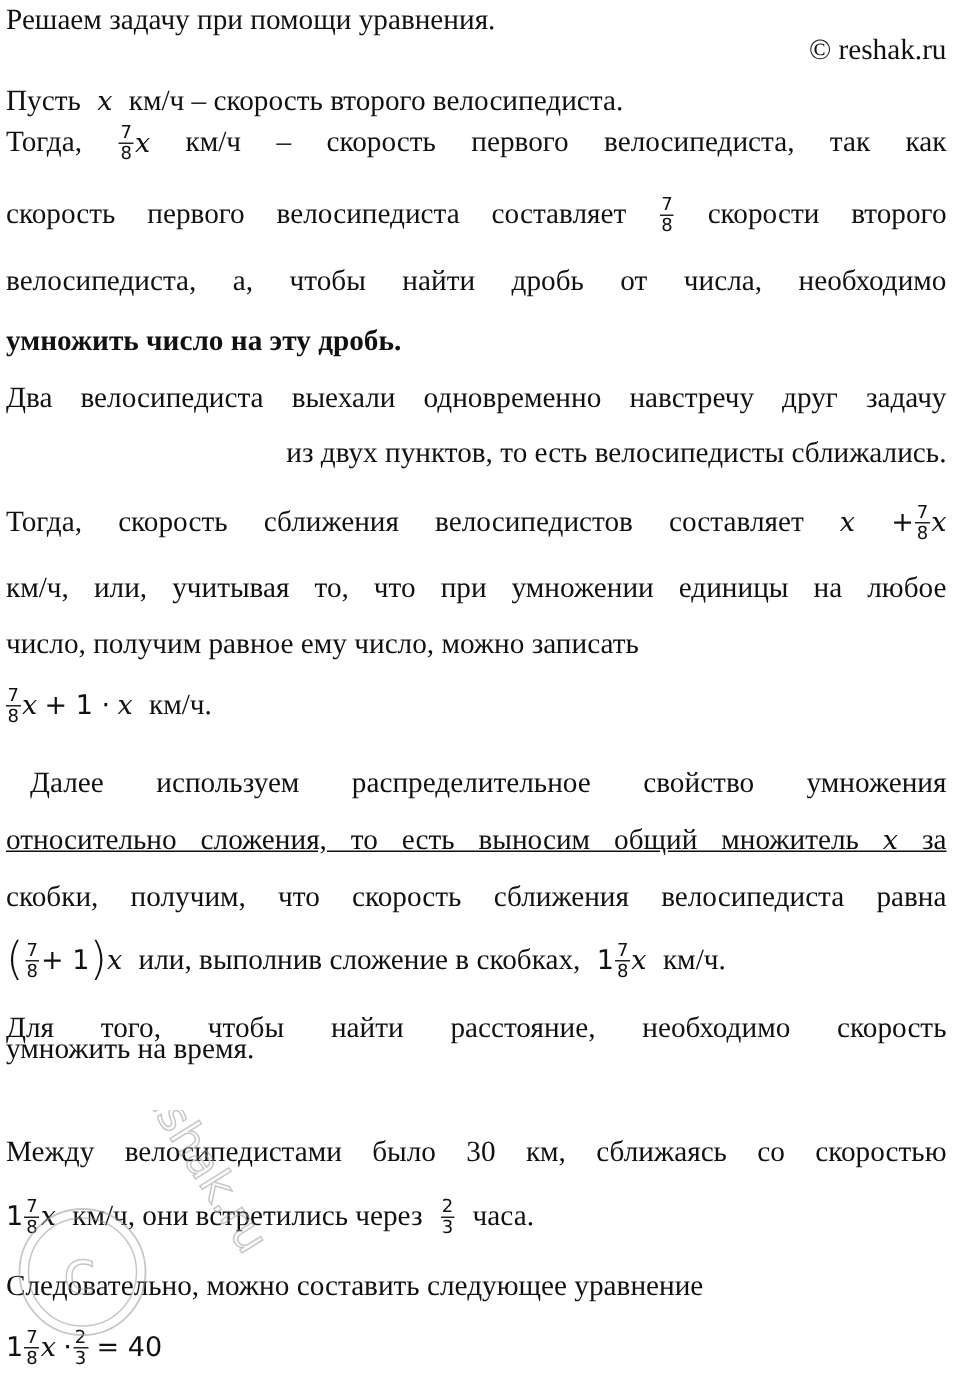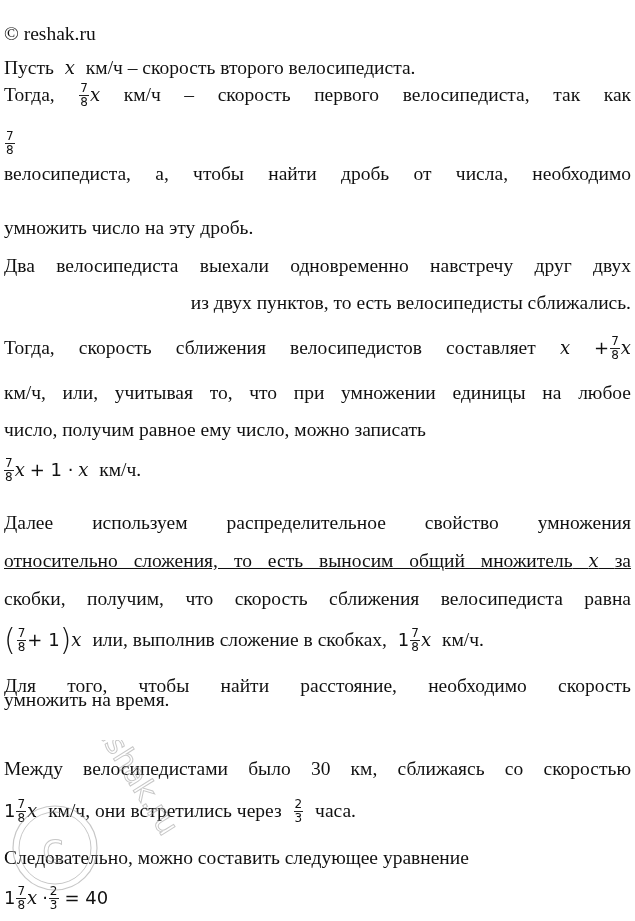--- a/index.html
+++ b/index.html
@@ -29,48 +29,51 @@
     .sp { display: inline-block; width: 6px; }
     .watermark {
       position: absolute; left: 0; top: 740px; width: 230px; height: 181px;
       pointer-events: none; opacity: 0.55;
     }
   </style>
 </head>
 <body>
 
 <div class="line header" style="top:2px;">
+  <span>Решаем задачу при помощи уравнения.</span>
   <span class="copy">© reshak.ru</span>
 </div>
 
 <div class="line" style="top:56px;">
   <span>Пусть</span><span class="sp"></span>
   <span class="m">x</span><span class="sp"></span>
   <span>км/ч – скорость второго велосипедиста.</span>
 </div>
 
 <div class="line justify" style="top:83px;">
   <span>Тогда,</span>
   <span><span class="frac">
         <span class="num">7</span>
         <span class="den">8</span>
       </span><span class="m">x</span></span>
   <span>км/ч – скорость первого велосипедиста, так как</span>
 </div>
 
 <div class="line justify" style="top:131px;">
+  <span>скорость первого велосипедиста составляет</span>
   <span class="frac">
       <span class="num">7</span>
       <span class="den">8</span>
     </span>
+  <span>скорости второго</span>
 </div>
 
-<div class="line justify" style="top:162px;">велосипедиста, а, чтобы найти дробь от числа, необходимо</div>
-<div class="line" style="top:216px;">умножить число на эту дробь.</div>
-<div class="line justify" style="top:254px;">Два велосипедиста выехали одновременно навстречу друг двух</div>
+<div class="line justify" style="top:176px;">велосипедиста, а, чтобы найти дробь от числа, необходимо</div>
+<div class="line" style="top:216px;font-weight:bold;">умножить число на эту дробь.</div>
+<div class="line justify" style="top:254px;">Два велосипедиста выехали одновременно навстречу друг задачу</div>
 <div class="line" style="top:291px;text-align:right;">из двух пунктов, то есть велосипедисты сближались.</div>
 
 <div class="line justify" style="top:336px;">
   <span>Тогда, скорость сближения велосипедистов составляет</span>
   <span><span class="m">x</span> <span class="mn">+</span><span class="frac">
         <span class="num">7</span>
         <span class="den">8</span>
       </span><span class="m">x</span></span>
 </div>
 
@@ -80,21 +83,21 @@
 <div class="line" style="top:458px;">
   <span class="frac" style="margin-left:0">
       <span class="num">7</span>
       <span class="den">8</span>
     </span><span class="m">x</span>
   <span class="mn">+ 1 ·</span>
   <span class="m">x</span><span class="sp"></span>
   <span>км/ч.</span>
 </div>
 
-<div class="line justify" style="top:511px;">Далее используем распределительное свойство умножения</div>
+<div class="line justify" style="top:511px;margin-left:16px;">Далее используем распределительное свойство умножения</div>
 
 <div class="line justify" style="top:549px;text-decoration:underline;">
   <span>относительно сложения, то есть выносим общий множитель</span>
   <span class="m">x</span>
   <span>за</span>
 </div>
 
 <div class="line justify" style="top:587px;">скобки, получим, что скорость сближения велосипедиста равна</div>
 
 <div class="line" style="top:628px;">

